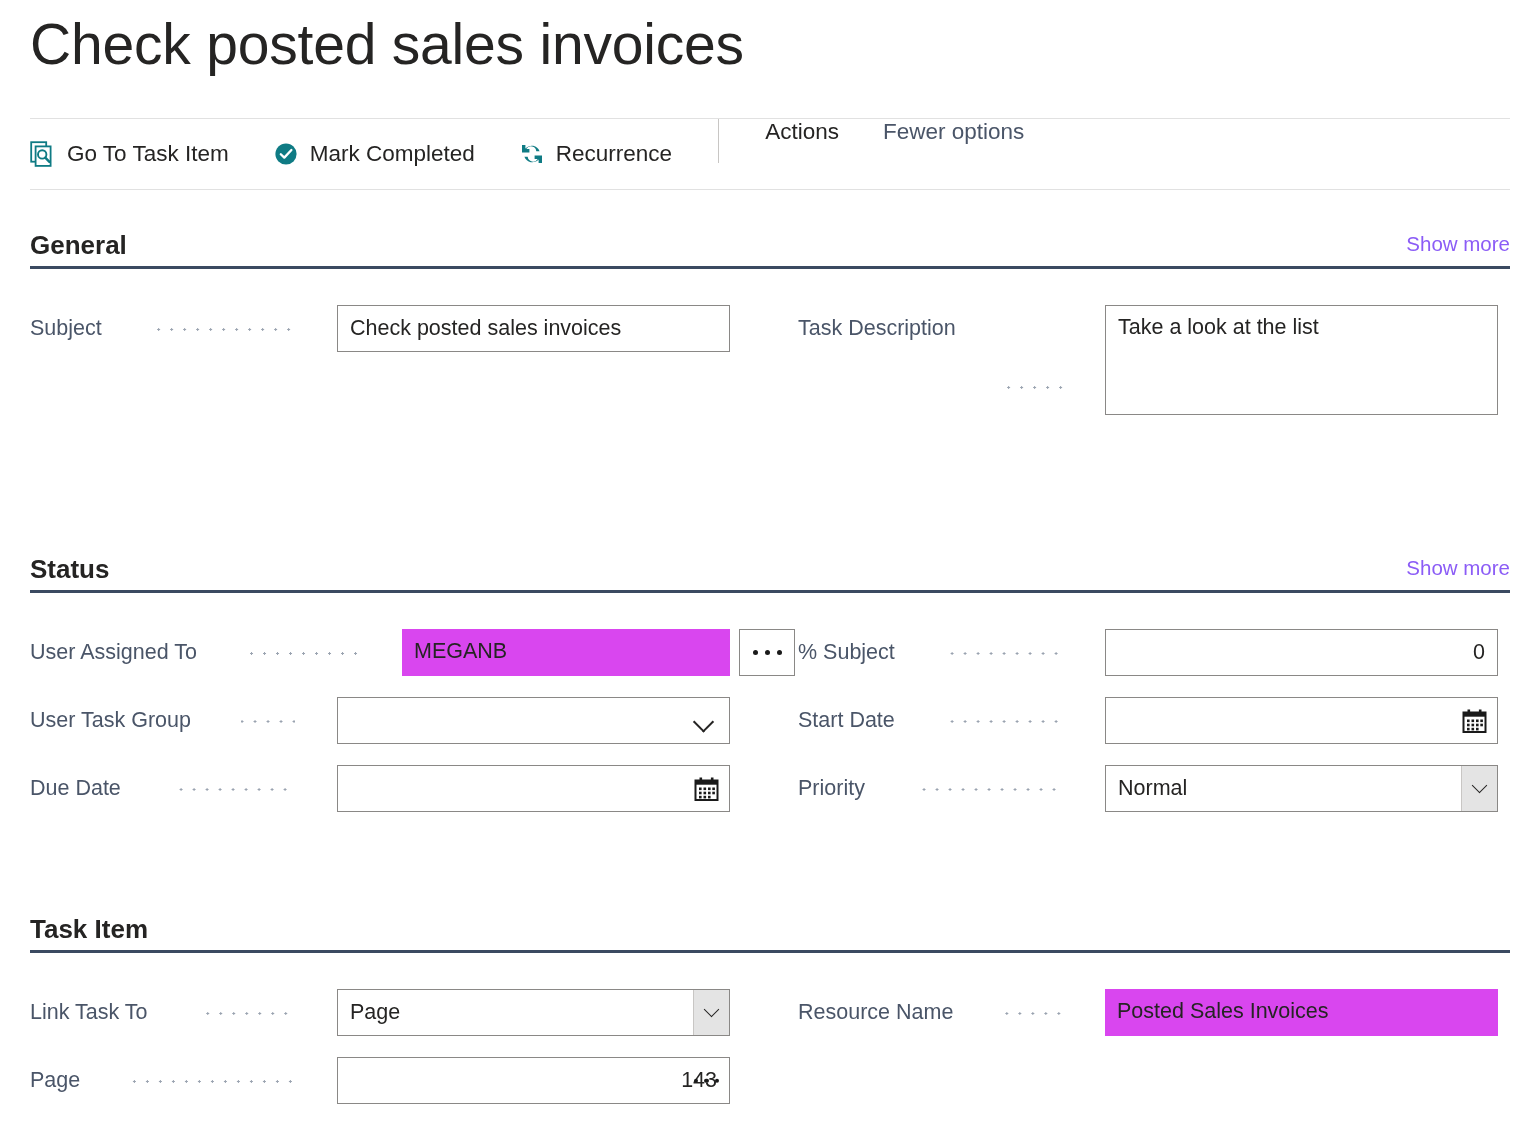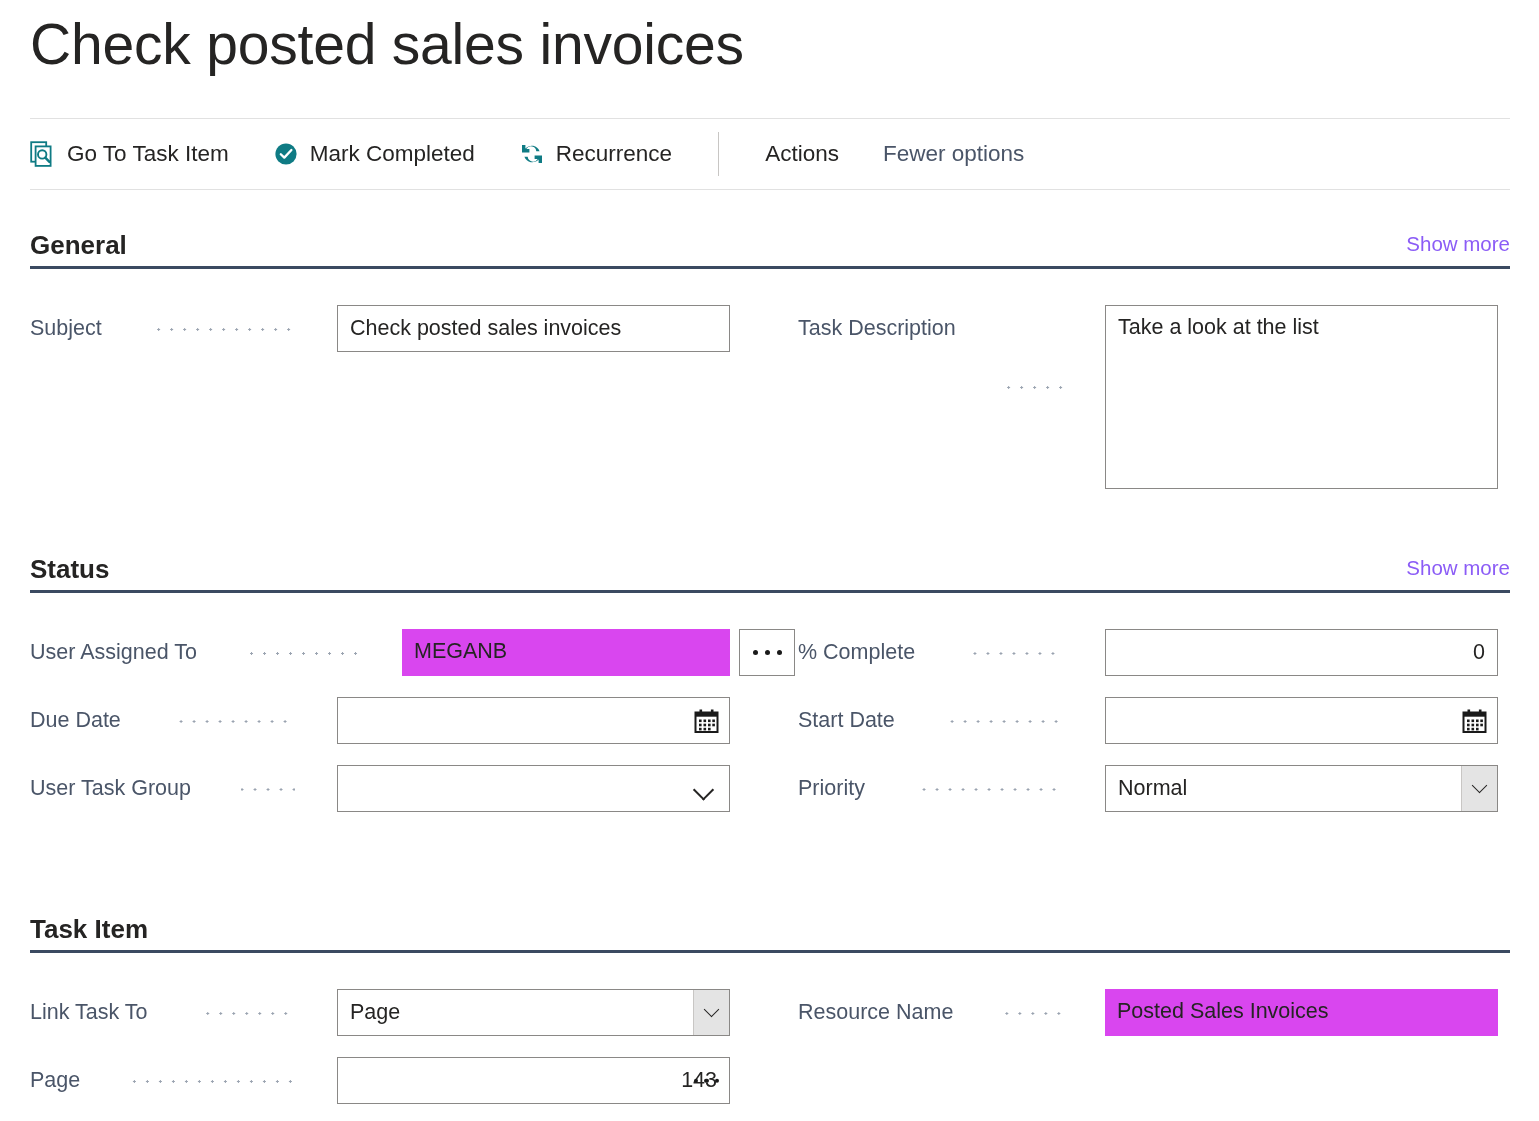--- a/index.html
+++ b/index.html
@@ -27,21 +27,20 @@
   }
 
   
   .cmdbar {
     position: absolute;
     left: 30px; top: 118px;
     width: 1480px; height: 72px;
     border-top: 1px solid #e1e1e1;
     border-bottom: 1px solid #e1e1e1;
     display: flex;
-    align-items: center;
   }
   .cmd {
     display: flex;
     align-items: center;
     height: 100%;
     padding: 0 0;
     margin-right: 44px;
     cursor: pointer;
     white-space: nowrap;
   }
@@ -157,21 +156,21 @@
     display: block;
     white-space: nowrap;
     overflow: hidden;
   }
   .inp.right { text-align: right; }
   .inp.ro {
     border: none;
     background: #d946ef;
   }
   .inp.tall {
-    height: 184px;
+    height: 110px;
     line-height: normal;
     padding-top: 9px;
   }
 
   .assist-btn {
     position: absolute;
     right: -65px; top: 0;
     width: 56px; height: 47px;
     border: 1px solid #8a8886;
     background: #ffffff;
@@ -325,20 +324,29 @@
           <span class="leader"></span>
           <span class="fctl" style="width:328px;">
             <span class="inp ro">MEGANB</span>
             <span class="assist-btn">
               <span class="dots3">
                   <i></i>
                   <i></i>
                   <i></i>
                 </span>
             </span>
+          </span>
+        </div>
+
+        <div class="frow">
+          <span class="flabel">User Task Group</span>
+          <span class="leader"></span>
+          <span class="fctl">
+            <span class="inp"></span>
+            <span class="chev-plain"></span>
           </span>
         </div>
 
         <div class="frow">
           <span class="flabel">Due Date</span>
           <span class="leader"></span>
           <span class="fctl">
             <span class="inp"></span>
             <span class="cal-ic">
               <svg width="25" height="25" viewBox="0 0 25 25">
@@ -357,35 +365,26 @@
                     <rect x="18.3" y="15.2" width="2.6" height="2.6"></rect>
                   <rect x="5" y="19.3" width="2.6" height="2.6"></rect>
                     <rect x="9.5" y="19.3" width="2.6" height="2.6"></rect>
                     <rect x="14" y="19.3" width="2.6" height="2.6"></rect>
                 </g>
               </svg>
             </span>
           </span>
         </div>
 
-        <div class="frow">
-          <span class="flabel">User Task Group</span>
-          <span class="leader"></span>
-          <span class="fctl">
-            <span class="inp"></span>
-            <span class="chev-plain"></span>
-          </span>
-        </div>
-
       </div>
 
       <div class="col-r">
 
         <div class="frow">
-          <span class="flabel">% Complete</span>
+          <span class="flabel">% Subject</span>
           <span class="leader"></span>
           <span class="fctl">
             <span class="inp right">0</span>
           </span>
         </div>
 
         <div class="frow">
           <span class="flabel">Start Date</span>
           <span class="leader"></span>
           <span class="fctl">

